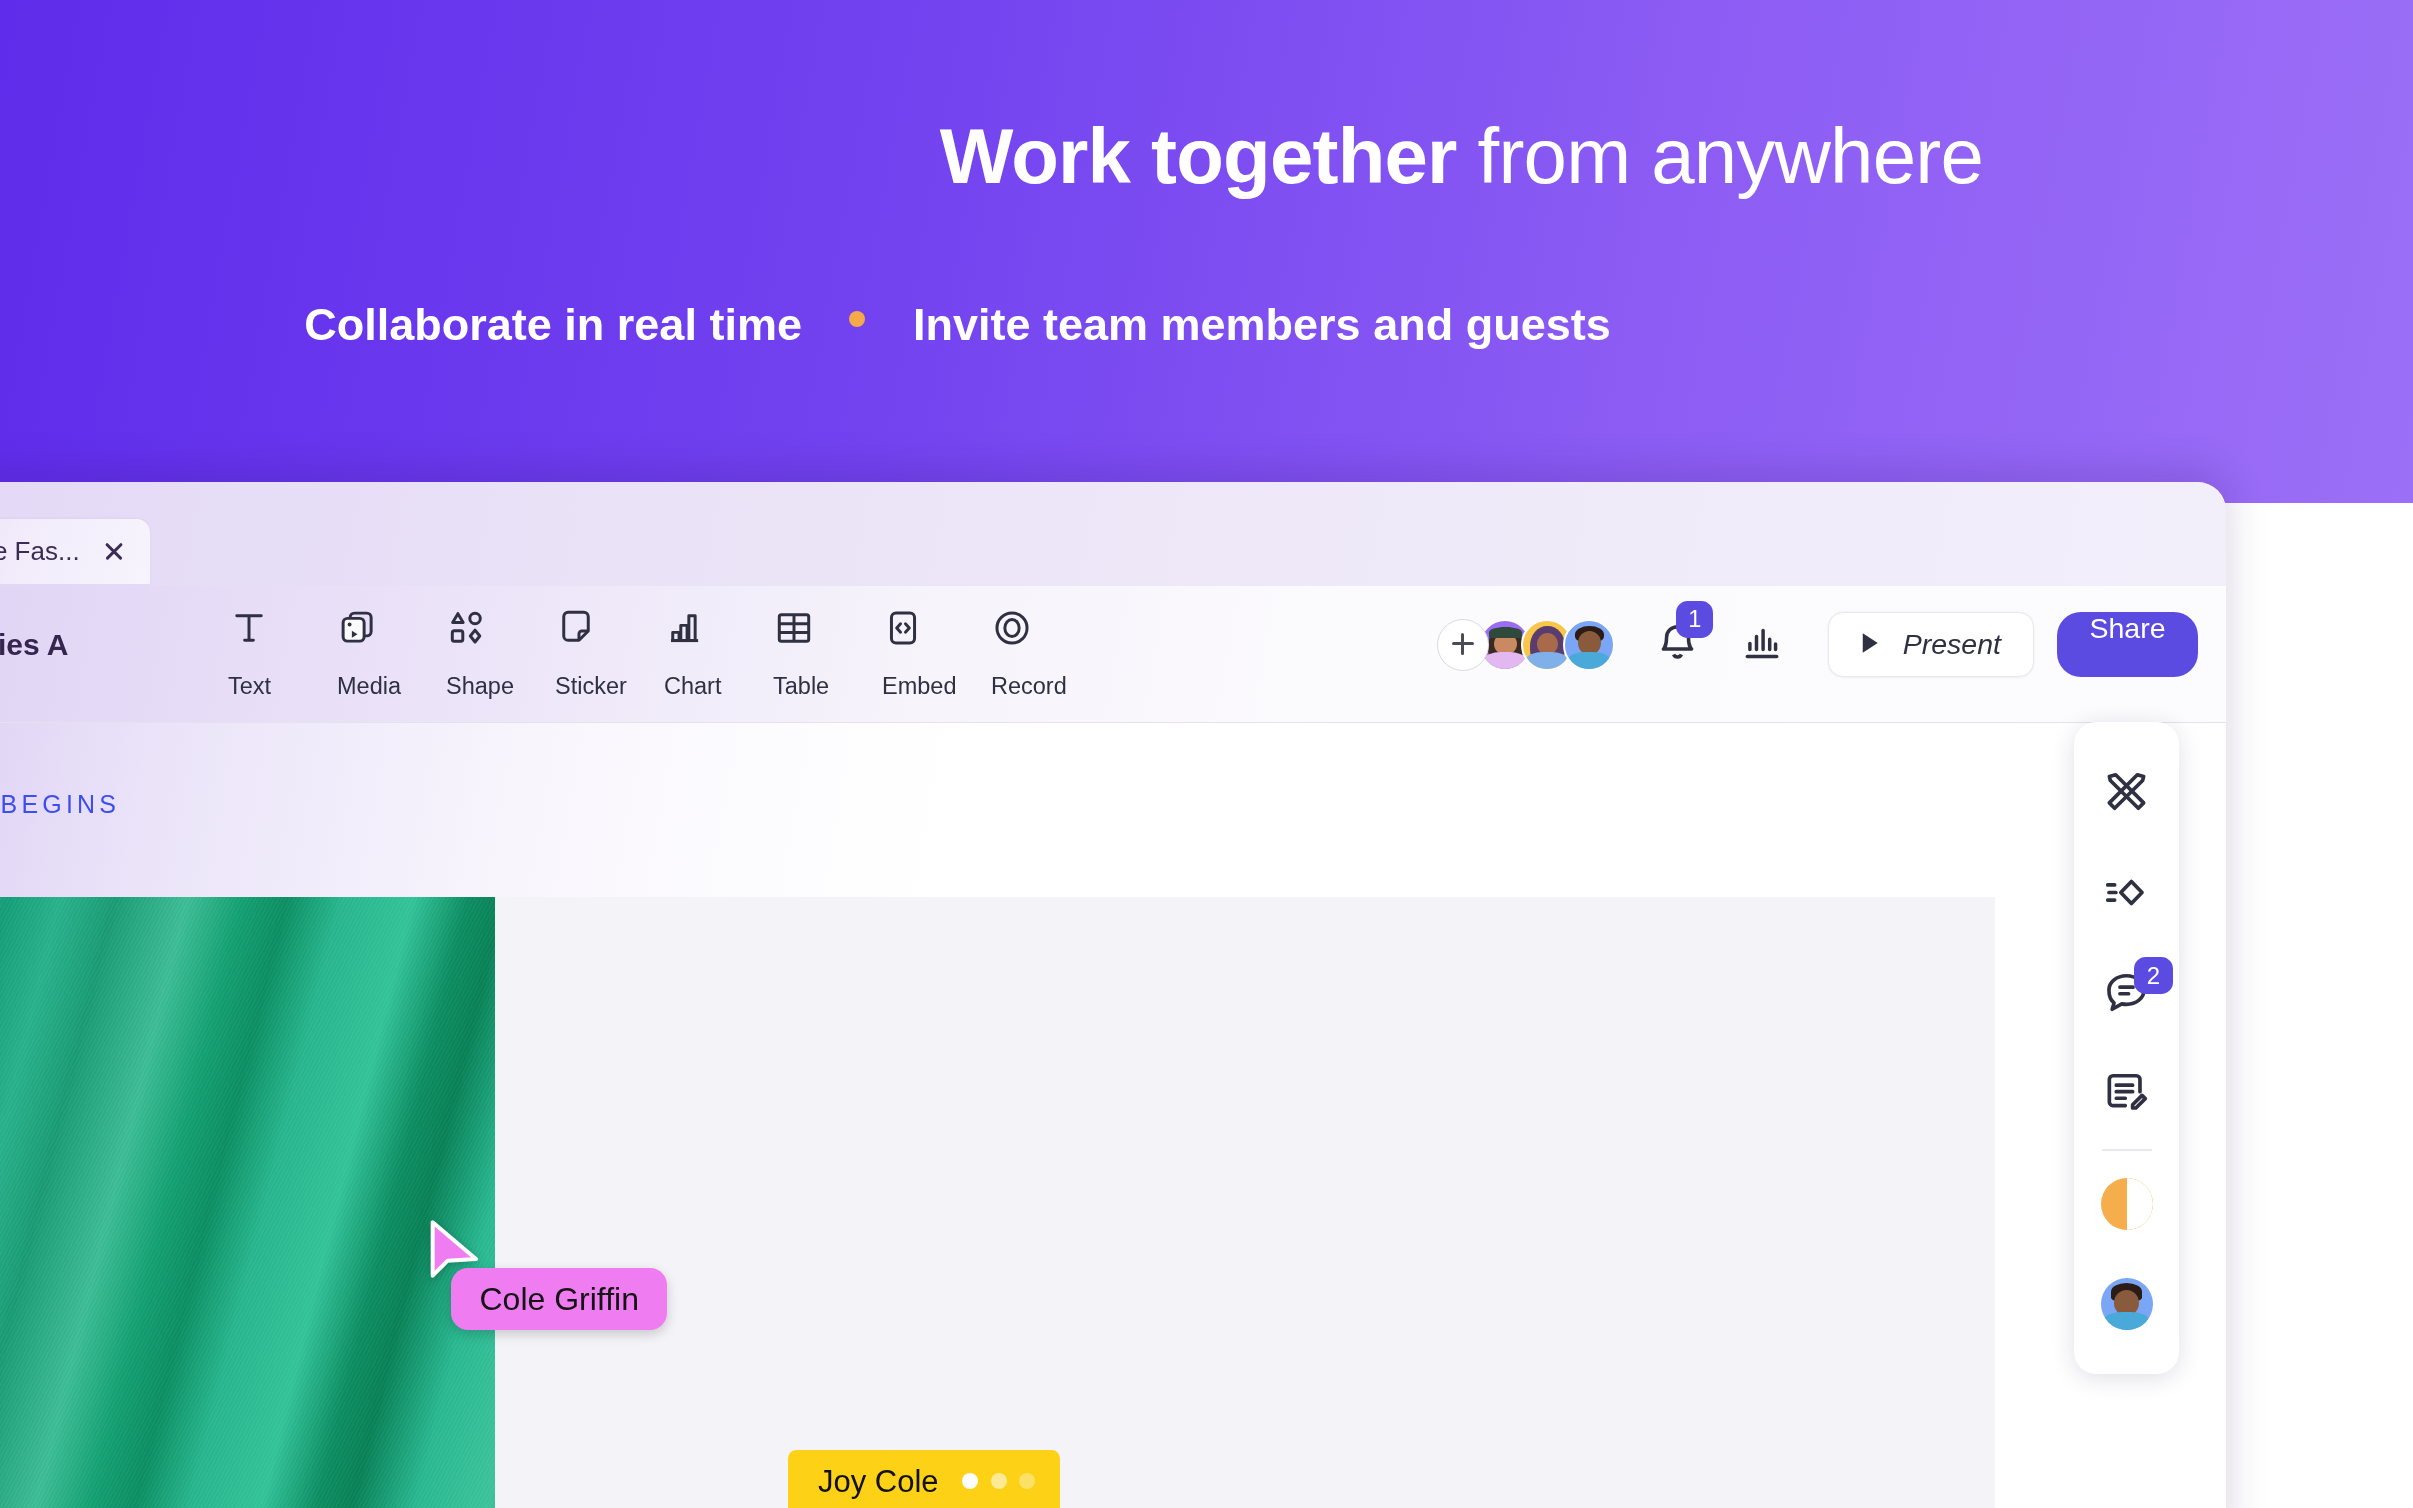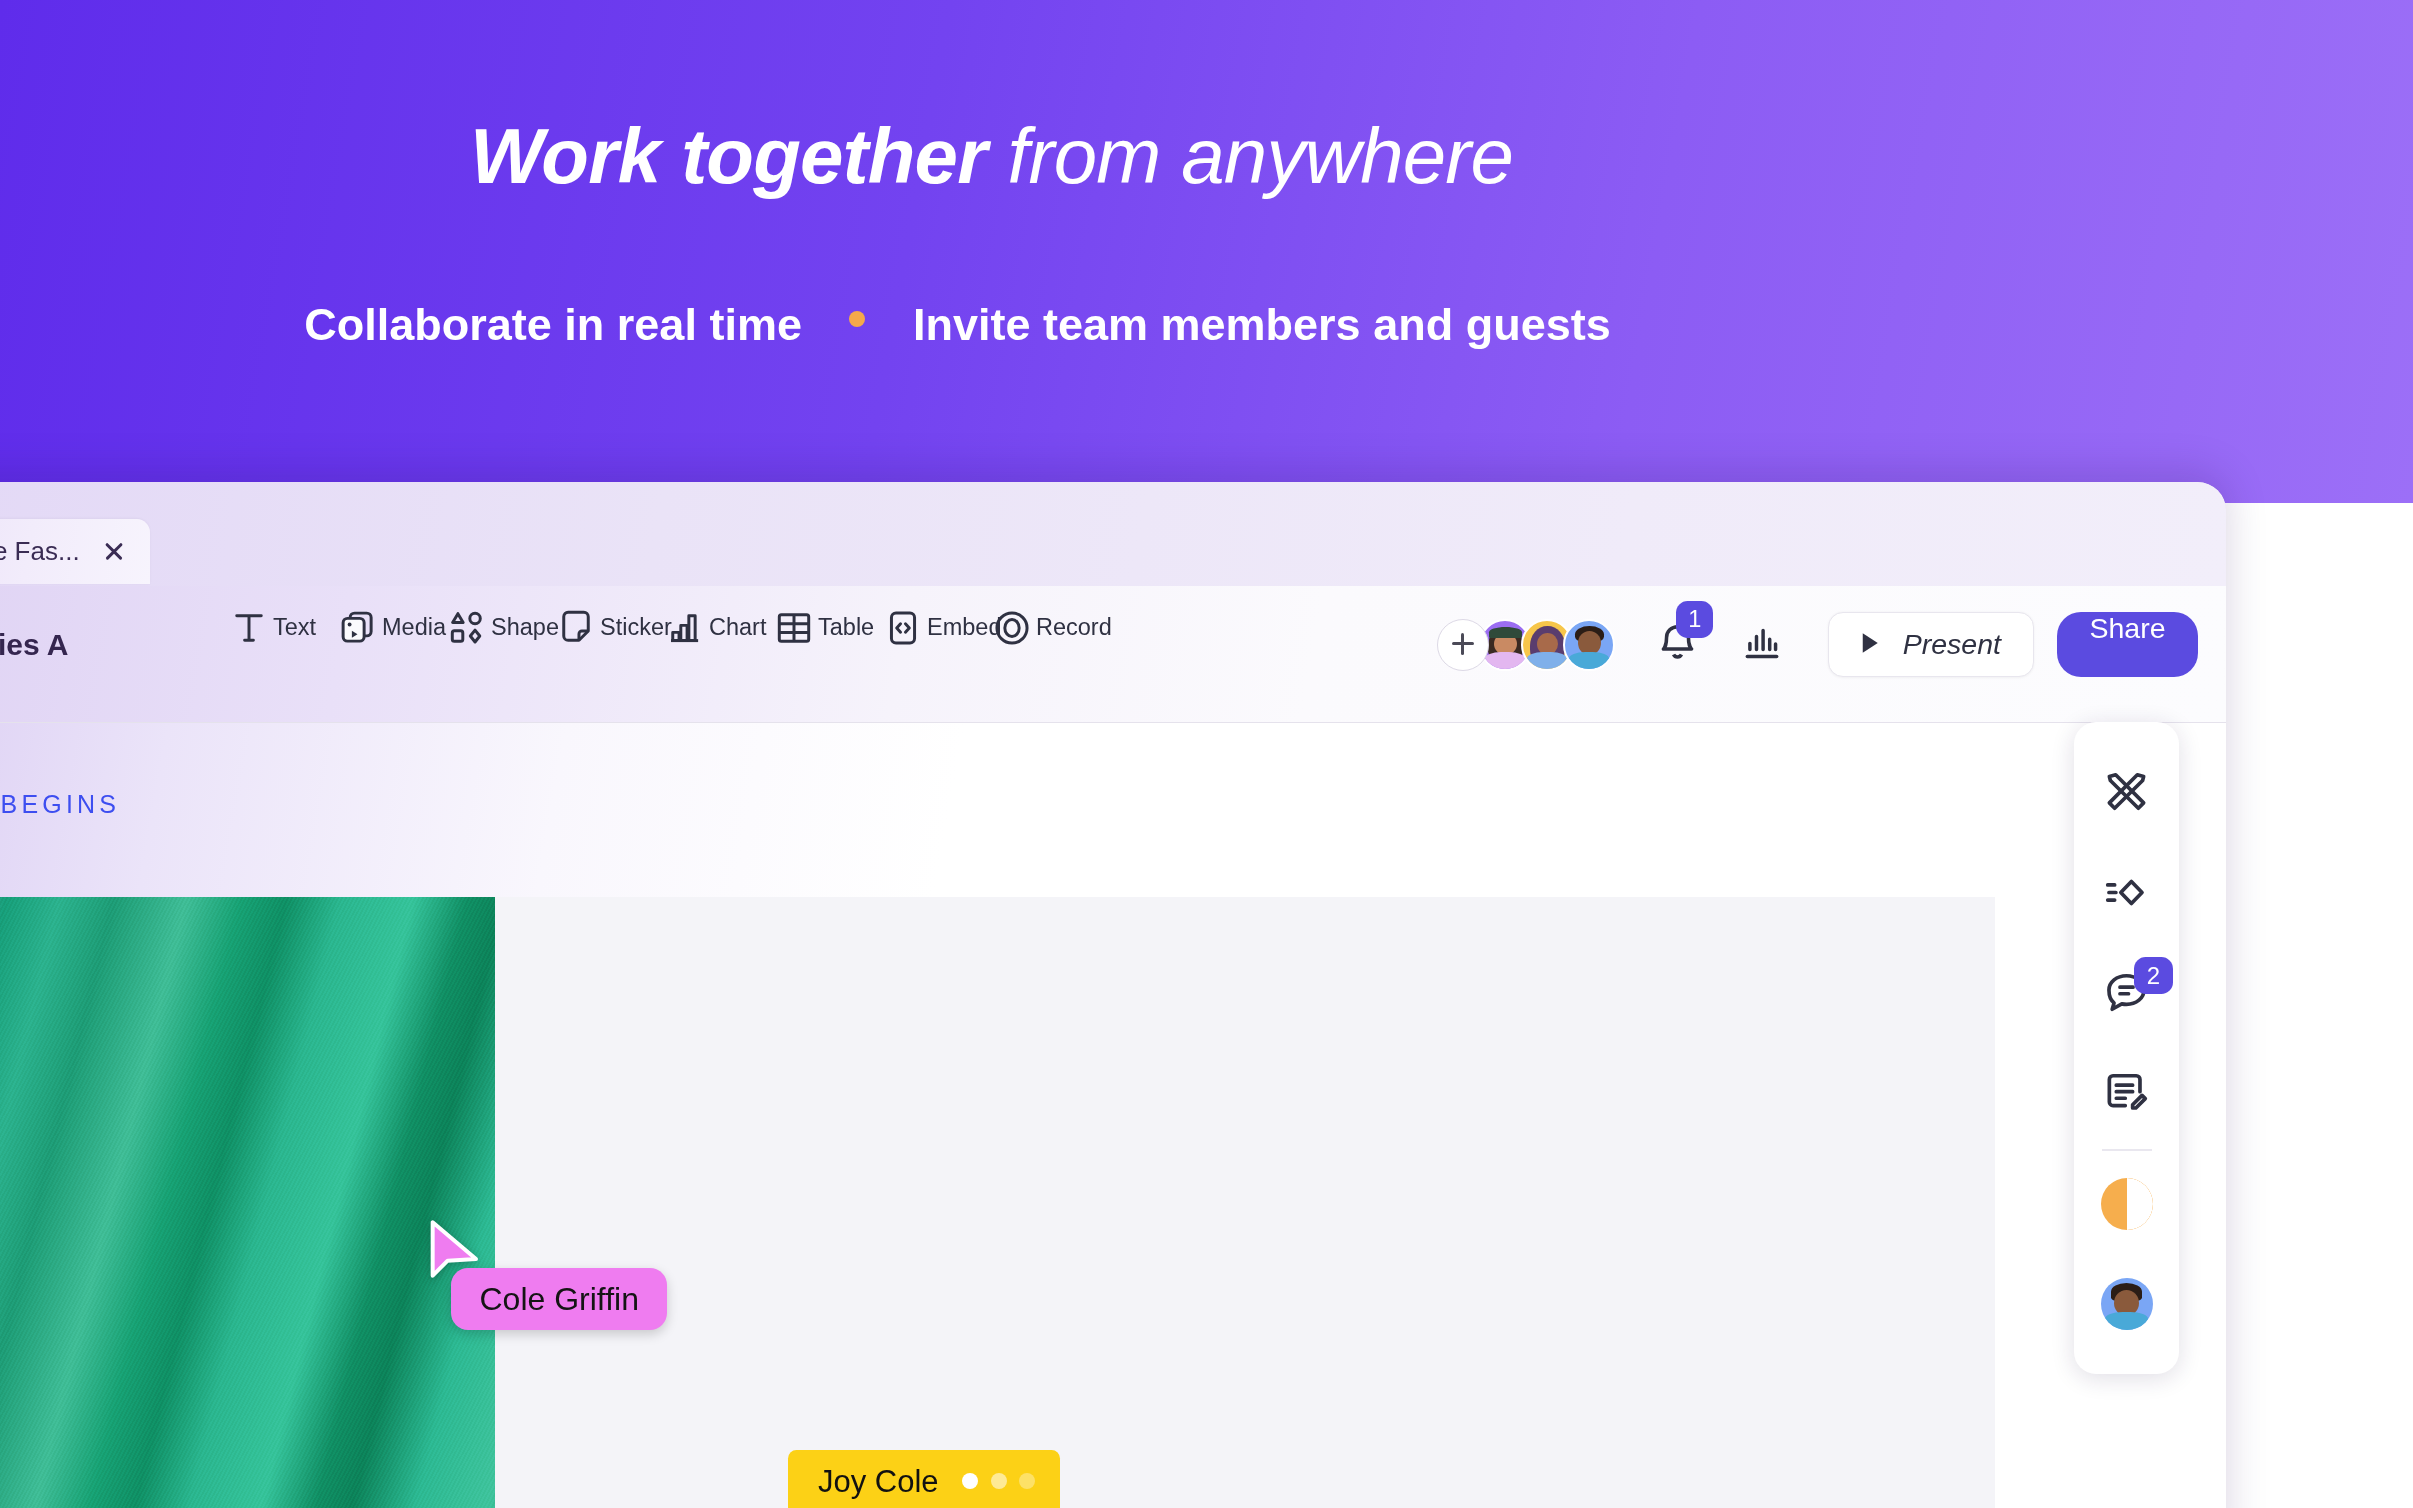--- a/index.html
+++ b/index.html
@@ -10,24 +10,23 @@
   }
 
   
   #banner {
     position: absolute; left: 0; top: 0; width: 2413px; height: 503px;
     background: linear-gradient(100deg, #5f2ceb 0%, #7343f0 38%, #8c5cf4 68%, #9c6ff7 100%);
     overflow: hidden;
   }
   #headline {
     position: absolute; left: 0; top: 117px; width: 1983px;
-    text-align: center; color: #ffffff;
+    text-align: right; color: #ffffff;
     font-size: 78px; line-height: 1.0; letter-spacing: -0.8px;
     white-space: nowrap;
-    font-style: italic;
   }
   #headline .hl-strong { font-weight: 700; }
   #headline .hl-light  { font-weight: 300; }
   #subline {
     position: absolute; left: 0; top: 302px; width: 1915px;
     text-align: center; color: #ffffff;
     font-size: 45px; font-weight: 700; line-height: 1;
     white-space: nowrap;
   }
   #subline .dot-sep {
@@ -83,22 +82,22 @@
   #doc-title {
     position: absolute; left: 28.5px; top: 42px;
     font-size: 30px; font-weight: 700; color: #35264f; white-space: nowrap;
   }
 
   #tool-group {
     position: absolute; left: 412px; top: 17px;
     display: flex; align-items: flex-start; gap: 0;
   }
   .tool {
-    width: 109px; display: flex; flex-direction: row;
-    align-items: center; gap: 3px; cursor: pointer;
+    width: 109px; display: flex; flex-direction: column;
+    align-items: flex-start; gap: 23px; cursor: pointer;
   }
   .tool .ticon { height: 49px; display: flex; align-items: center; justify-content: center; }
   .tool .tlabel { font-size: 23.5px; color: #2f3142; line-height: 1; }
 
   
   #right-cluster {
     position: absolute; right: 28.5px; top: 26px;
     display: flex; align-items: center; gap: 0;
   }
   #avatars { display: flex; align-items: center; }

